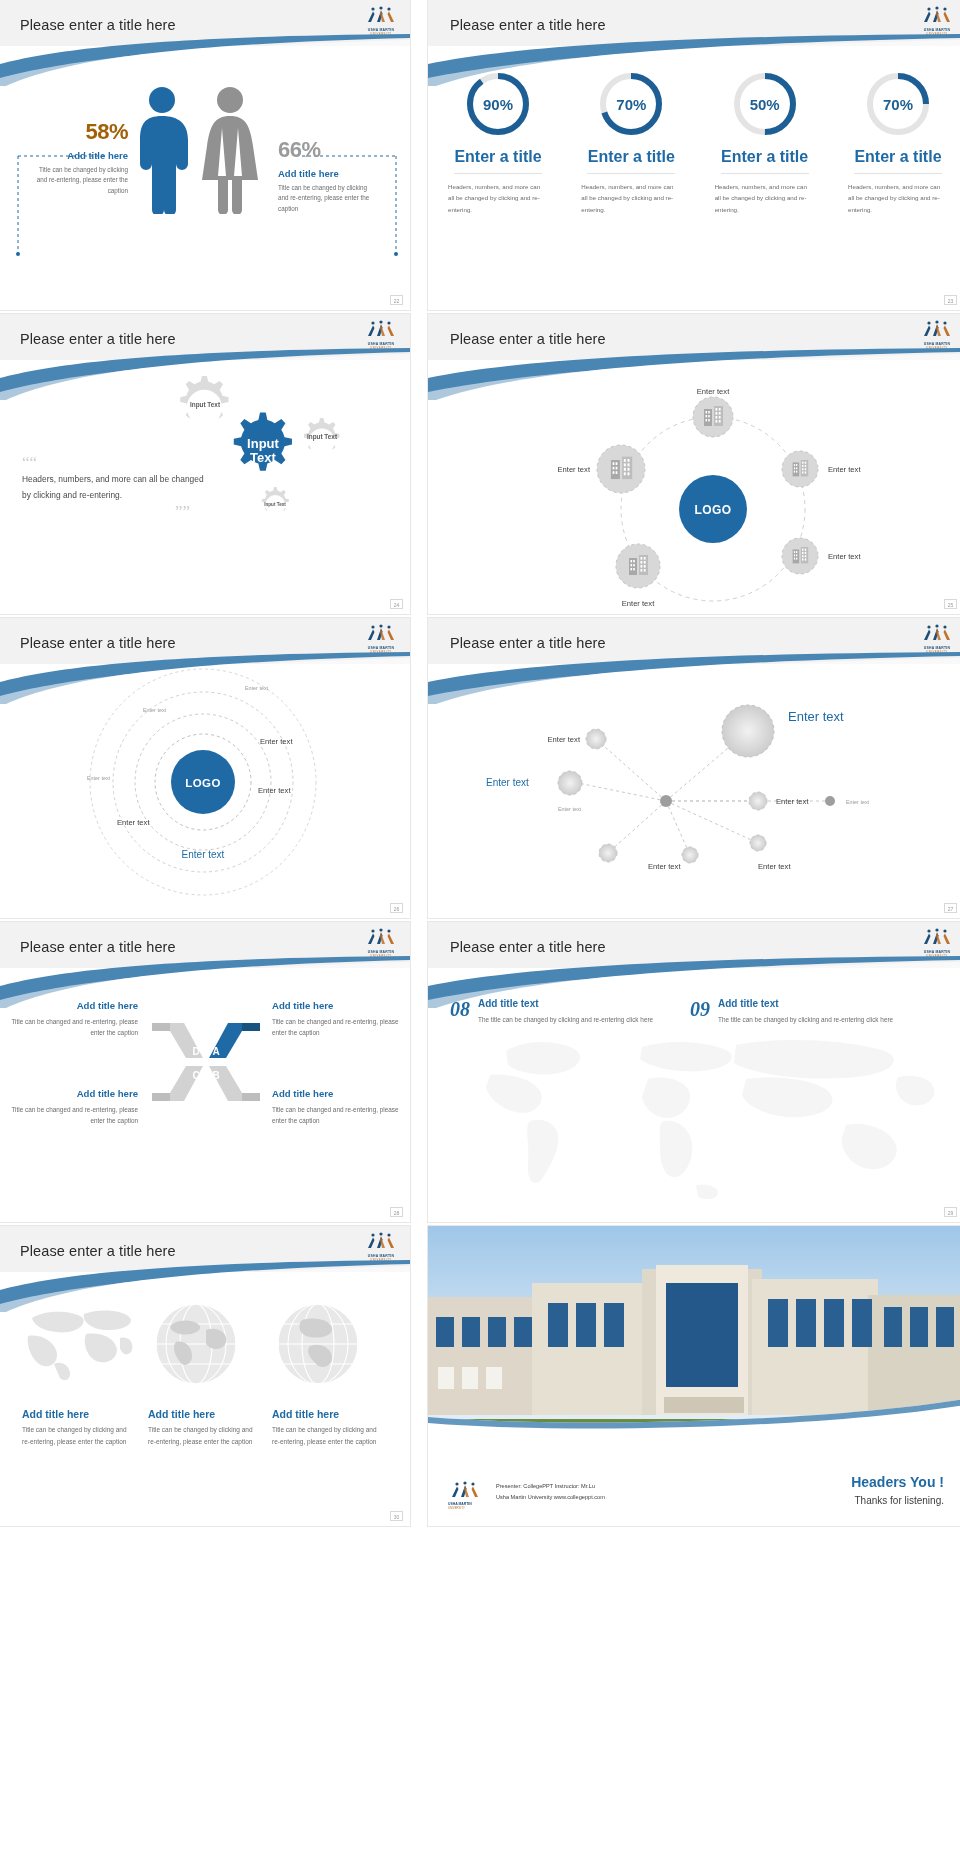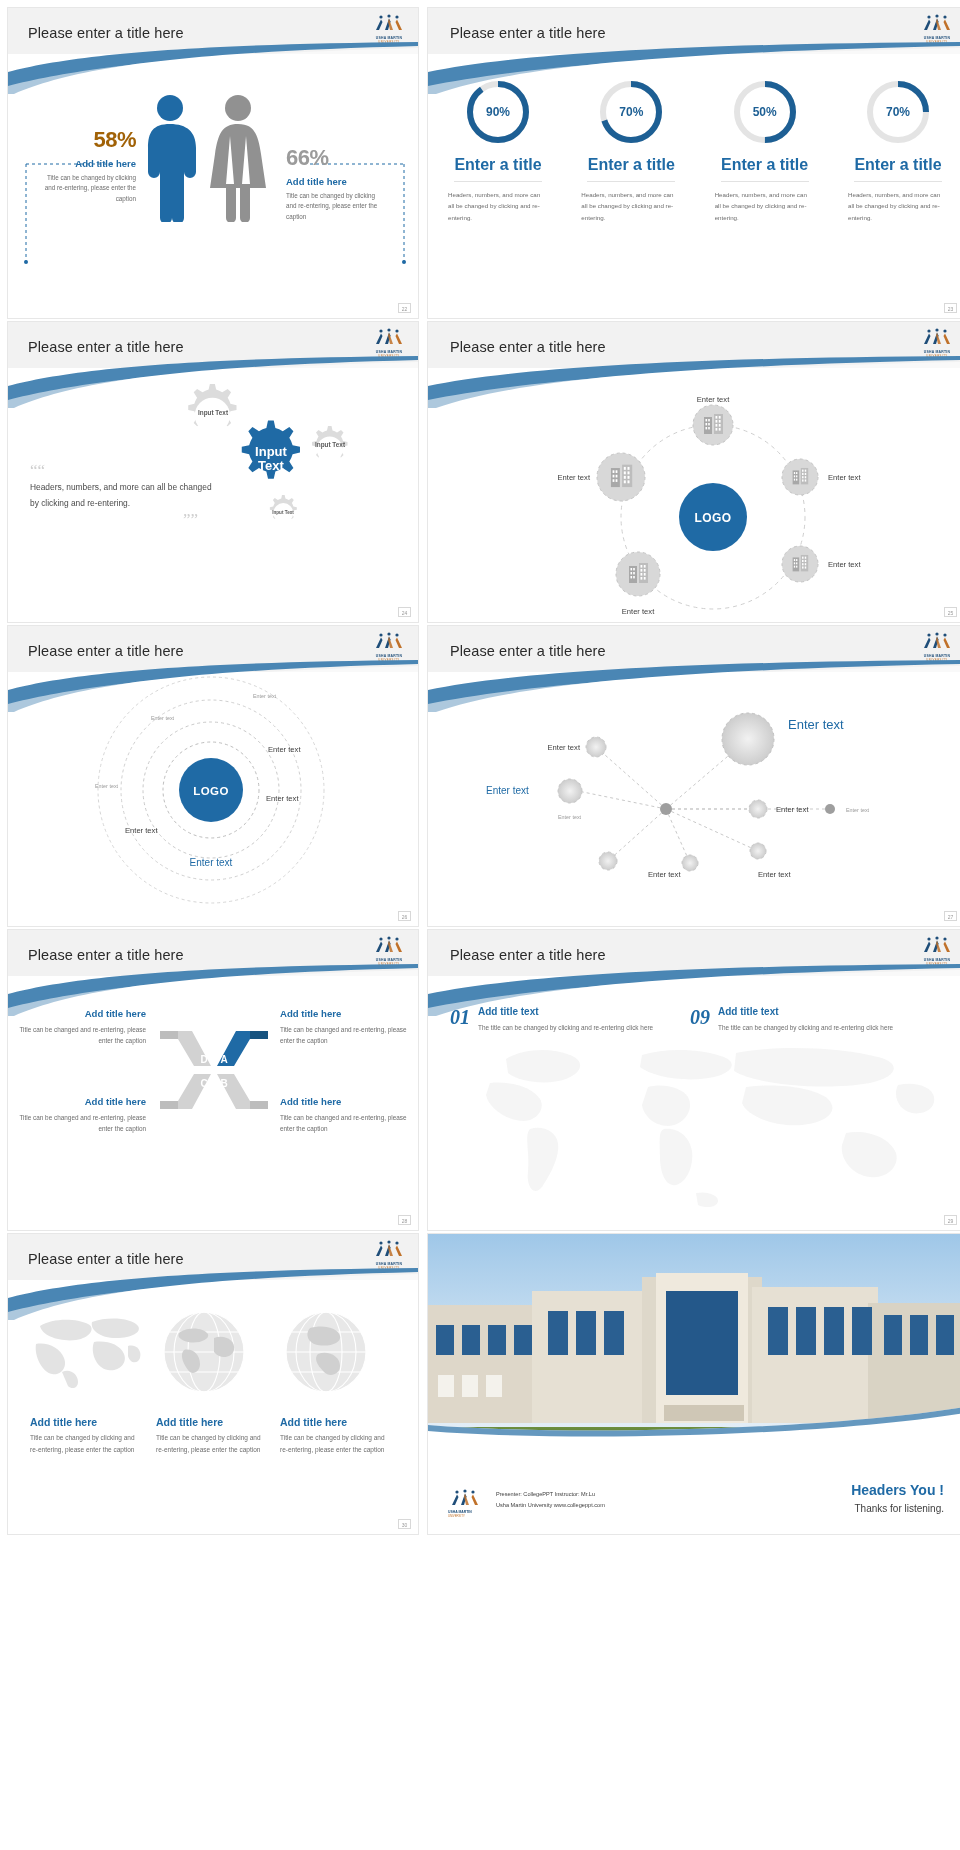--- a/index.html
+++ b/index.html
@@ -4,22 +4,22 @@
 <style>
   * { box-sizing: border-box; margin:0; padding:0; }
   html,body { background:#ffffff; }
   body {
     width:960px; height:1850px;
     font-family:"Liberation Sans", sans-serif;
     -webkit-font-smoothing:antialiased;
     position:relative;
     overflow:hidden;
   }
-  .deck { display:grid; grid-template-columns:410px 1fr; gap:4px 10px;
-          padding:8px; width:812px; }
+  .deck { display:grid; grid-template-columns:410px 1fr; gap:4px 18px;
+          padding:0; width:812px; }
 
   
   .slide {
     position:relative; background:#ffffff; overflow:hidden;
     box-shadow:0 0 0 1px #e7e7e7;
   }
   .s-left  { width:410px; }
   .s-right { width:536px; }
   .h310 { height:310px; }
   .h300 { height:300px; }
@@ -61,21 +61,21 @@
   .addttl { font-size:9.5px; font-weight:bold; color:#1f6aa5; margin-top:5px;}
   .capt { font-size:6.3px; color:#6d6d6d; line-height:1.65; margin-top:4px;}
 
   
   .donutRow { position:absolute; left:14px; top:70px; right:10px;
               display:flex; justify-content:space-between; }
   .donutCell { width:112px; text-align:center; }
   .donut { position:relative; width:68px; height:68px; margin:0 auto; }
   .donut .val { position:absolute; inset:0; display:flex;
                 align-items:center; justify-content:center;
-                font-size:12px; font-weight:bold; color:#1d5f94; }
+                font-size:15px; font-weight:bold; color:#1d5f94; }
   .dTitle { font-size:16px; font-weight:bold; color:#1f6aa5; margin-top:10px; }
   .dRule  { height:1px; background:#e2e2e2; margin:7px 12px 0; }
   .dBody  { font-size:6.2px; color:#6d6d6d; line-height:1.85; margin-top:7px;
             text-align:left; padding:0 6px; }
 
   
   .quote { position:absolute; left:22px; top:140px; width:190px; }
   .quote .qm { font-size:17px; color:#cfcfcf; font-family:"Liberation Serif",serif;
                line-height:1; }
   .quote .qt { font-size:8.4px; color:#4a4a4a; line-height:1.85; }
@@ -670,21 +670,21 @@
         <path d="M218,104 C232,102 244,112 246,126 C248,142 240,158 230,160 C220,162 214,148 214,132 C214,118 212,106 218,104 Z"></path>
         <path d="M290,28 C330,20 392,22 432,32 C456,38 452,52 424,58 C380,66 310,60 288,46 Z"></path>
         <path d="M300,62 C330,58 368,62 382,74 C394,86 380,98 356,100 C326,102 300,90 296,78 Z"></path>
         <path d="M400,108 C420,104 444,112 450,128 C454,142 440,154 424,152 C406,150 394,134 396,120 Z"></path>
         <path d="M452,60 C470,56 486,62 488,72 C490,84 478,90 466,88 C454,86 446,72 452,60 Z"></path>
         <path d="M250,168 C262,166 272,170 272,176 C272,182 260,184 252,180 Z"></path>
       </g>
     </svg>
 
     <div style="position:absolute;left:22px;top:76px;display:flex;gap:8px">
-      <div class="num">01</div>
+      <div class="num">08</div>
       <div style="width:182px">
         <div class="t">Add title text</div>
         <div class="b">The title can be changed by clicking and re-entering click here</div>
       </div>
     </div>
     <div style="position:absolute;left:262px;top:76px;display:flex;gap:8px">
       <div class="num">09</div>
       <div style="width:182px">
         <div class="t">Add title text</div>
         <div class="b">The title can be changed by clicking and re-entering click here</div>

